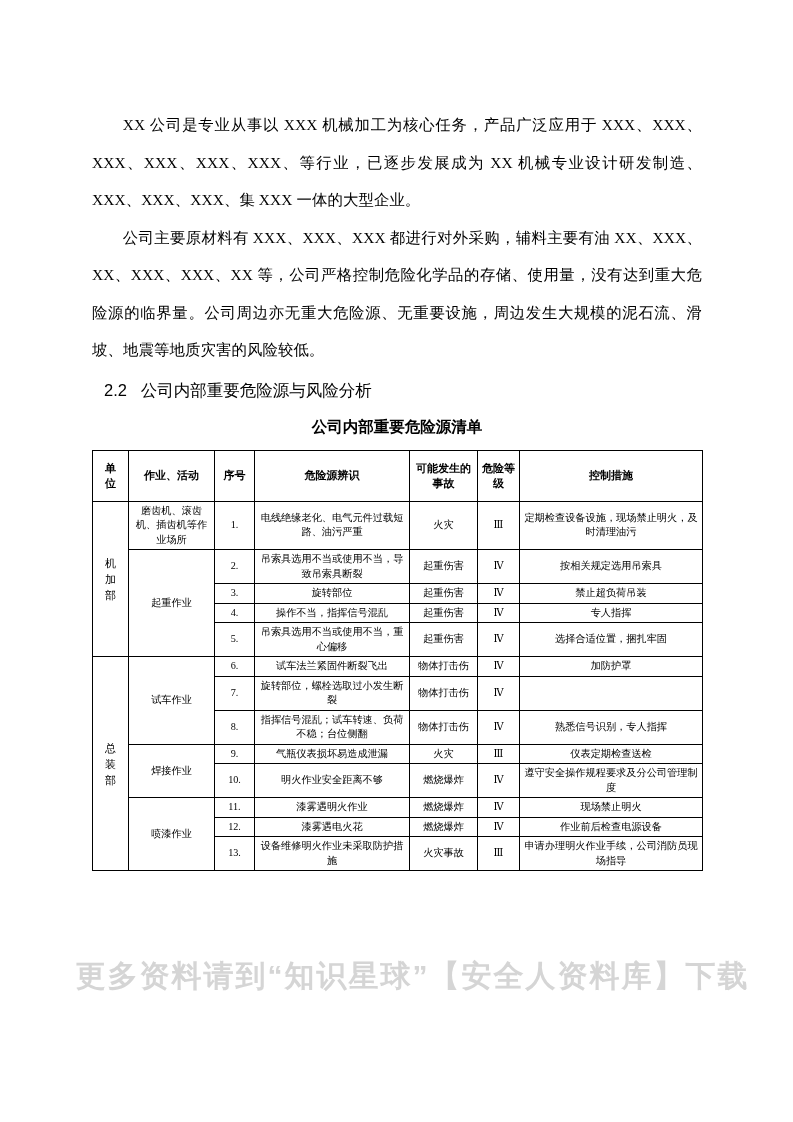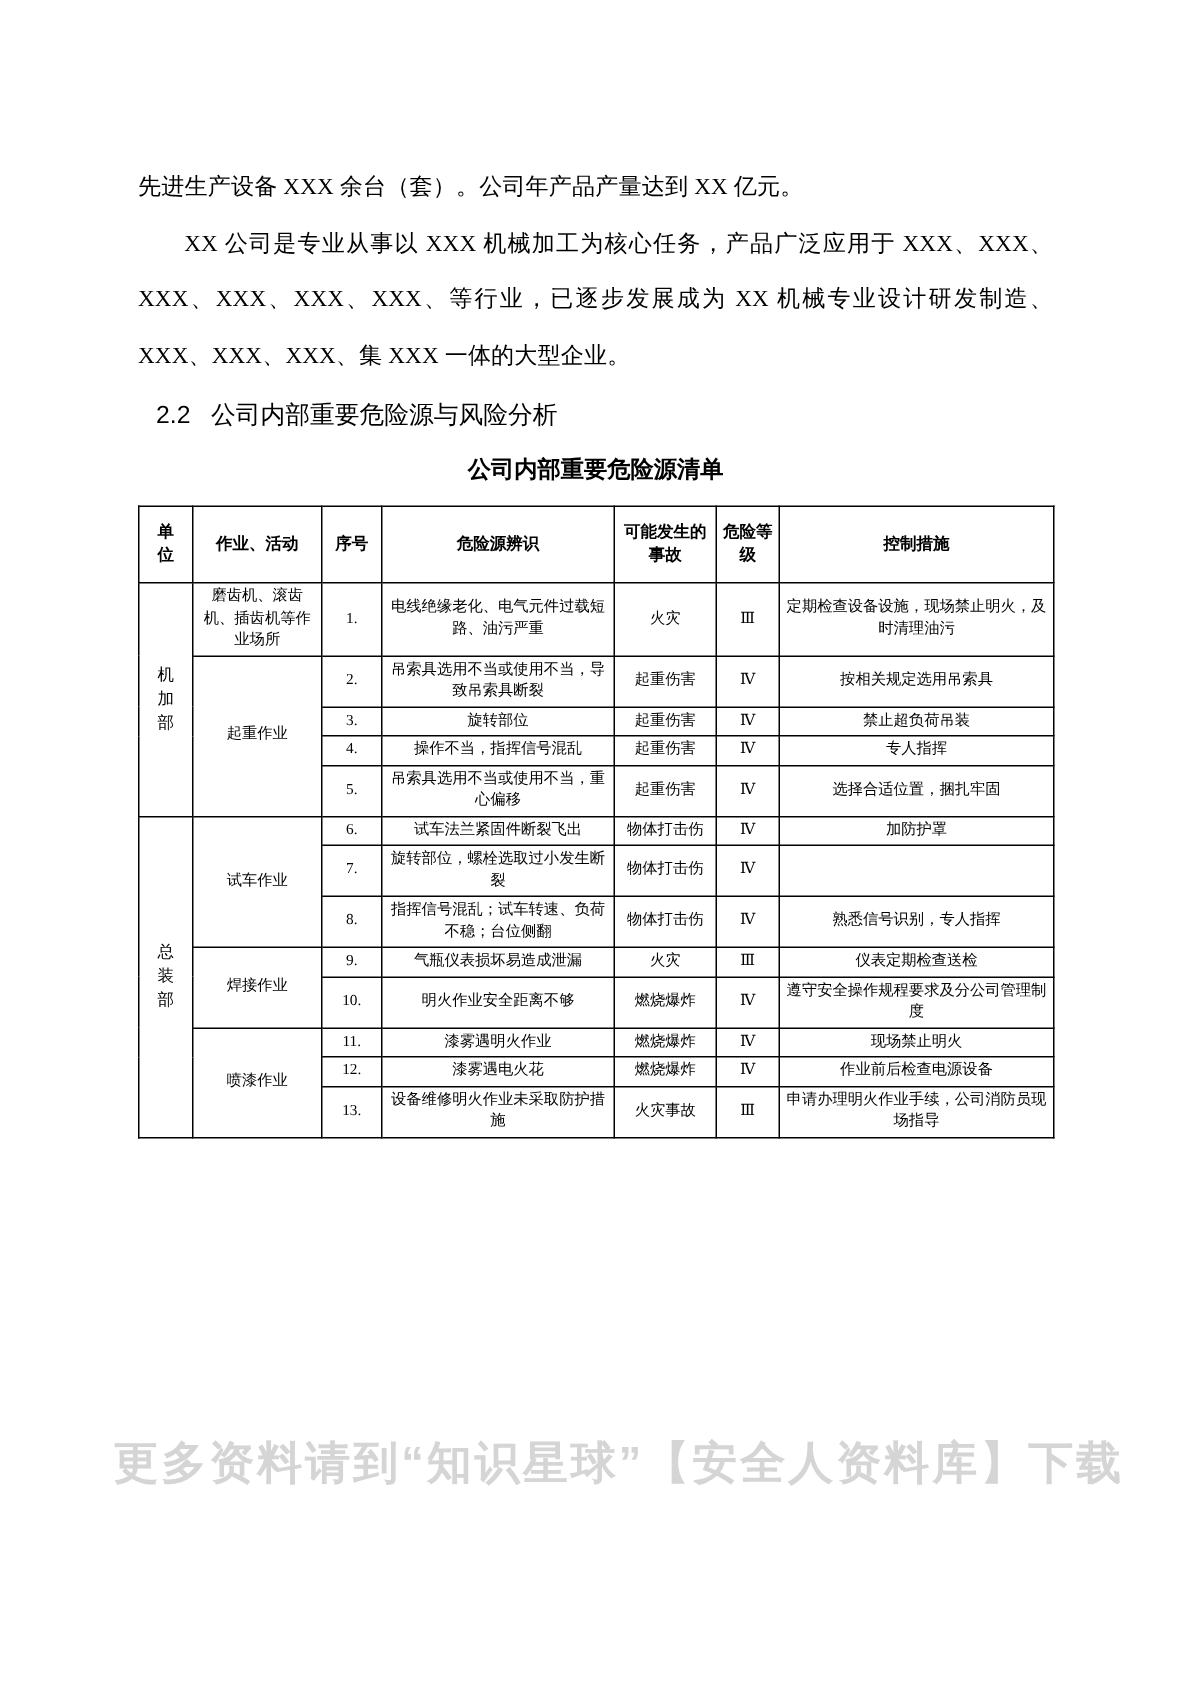--- a/index.html
+++ b/index.html
@@ -132,22 +132,22 @@
     font-weight: bold;
   }
 </style>
 </head>
 <body>
 
 <div class="page">
 
   <div class="content">
 
-    <p class="para">先进生产设备 XXX 余台（套）。公司年产品产量达到 XX 亿元。</p>
     <p class="para indent">XX 公司是专业从事以 XXX 机械加工为核心任务，产品广泛应用于 XXX、XXX、XXX、XXX、XXX、XXX、等行业，已逐步发展成为 XX 机械专业设计研发制造、XXX、XXX、XXX、集 XXX 一体的大型企业。</p>
+    <p class="para indent">公司主要原材料有 XXX、XXX、XXX 都进行对外采购，辅料主要有油 XX、XXX、XX、XXX、XXX、XX 等，公司严格控制危险化学品的存储、使用量，没有达到重大危险源的临界量。公司周边亦无重大危险源、无重要设施，周边发生大规模的泥石流、滑坡、地震等地质灾害的风险较低。</p>
 
     <h2 class="sec-heading">2.2   公司内部重要危险源与风险分析</h2>
 
     <div class="table-title">公司内部重要危险源清单</div>
 
     <table class="risk">
       <colgroup>
         <col class="c-unit">
           <col class="c-act">
           <col class="c-no">

